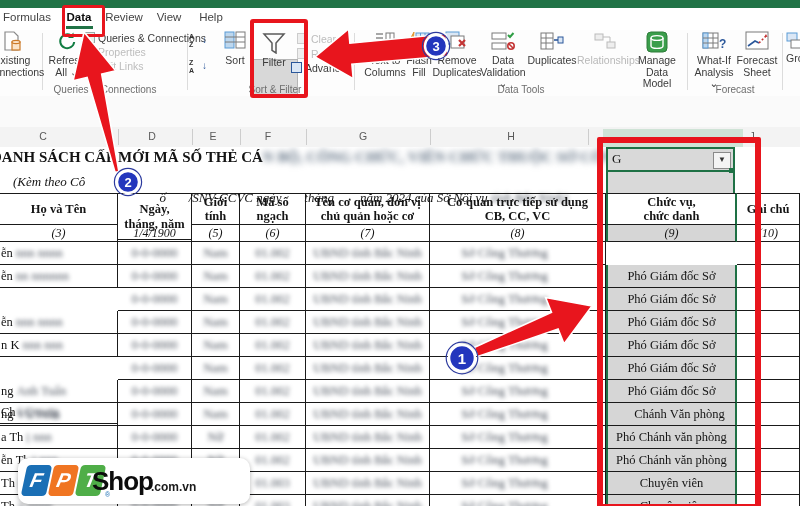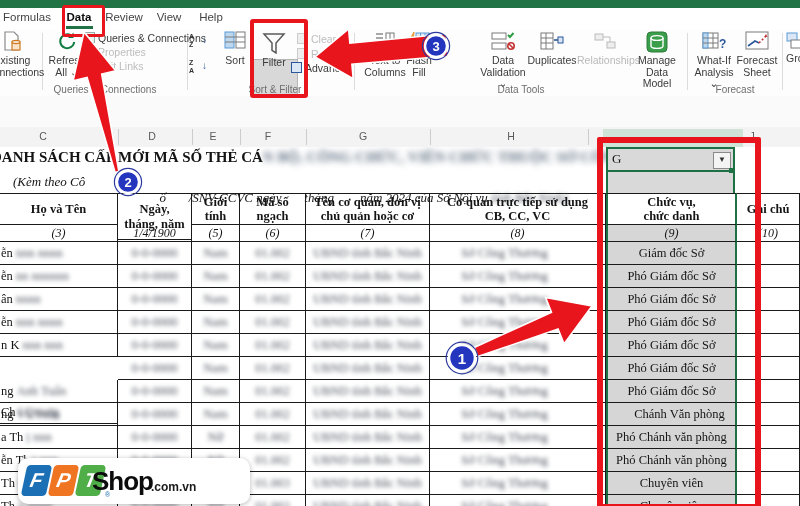--- a/index.html
+++ b/index.html
@@ -178,20 +178,31 @@
         <svg width="22" height="20" viewBox="0 0 22 20">
             <rect x="8" y="2" width="13" height="16" fill="#dbe7f5" stroke="#5b9bd5"></rect>
             <path d="M8 6h13M8 10h13M8 14h13M12.5 2v16M17 2v16" stroke="#5b9bd5" fill="none"></path>
             <path d="M6 1L1 10h3.2L2 19l7-11H5.4z" fill="#f2a33a" stroke="#d98a1e" stroke-width=".8"></path>
           </svg>
       </span>
       <span>Flash</span><br>
       <span>Fill</span>
     </div>
 
+    <div class="bb" style="left:431px;width:52px">
+      <span class="ico">
+        <svg width="24" height="20" viewBox="0 0 24 20">
+            <rect x="1" y="1" width="13" height="12" fill="#dbe7f5" stroke="#5b9bd5"></rect>
+            <rect x="6" y="5" width="13" height="12" fill="#fff" stroke="#7a7a7a"></rect>
+            <path d="M14 9l6 6M20 9l-6 6" stroke="#c43535" stroke-width="2.2" fill="none"></path>
+          </svg>
+      </span>
+      <span>Remove</span><br>
+      <span>Duplicates</span>
+    </div>
 
     <div class="bb" style="left:479px;width:48px">
       <span class="ico">
         <svg width="24" height="20" viewBox="0 0 24 20">
             <rect x="1" y="2" width="14" height="6" fill="#fff" stroke="#7a7a7a"></rect>
             <rect x="1" y="12" width="14" height="6" fill="#fff" stroke="#7a7a7a"></rect>
             <path d="M17 4l2 2 3.5-4" stroke="#2e9e44" stroke-width="2" fill="none"></path>
             <circle cx="20" cy="15" r="3.2" fill="none" stroke="#c43535" stroke-width="1.6"></circle>
             <path d="M17.8 12.8l4.4 4.4" stroke="#c43535" stroke-width="1.6"></path>
           </svg>
@@ -313,21 +324,20 @@
     <div id="cellI2" class="abs"></div>
     <div id="fillhandle" class="abs"></div>
 
     <div id="tablewrap" class="abs" style="left:0;top:46px;width:800px;height:313px">
         <div class="th" style="left: 0px; top: 0px; width: 118px; height: 32px;">
           <div>Họ và Tên</div>
         </div>
         <div class="ts" style="left: 0px; top: 32px; width: 118px; height: 17px;">(3)</div>
         <div class="td name" style="left: 0px; top: 49px; width: 118px; height: 23px;"><span>ễn</span><span class="blur" style="margin-left: 3px;">nnn nnnn</span></div>
         <div class="td name" style="left: 0px; top: 72px; width: 118px; height: 23px;"><span>ễn</span><span class="blur" style="margin-left: 3px;">nn nnnnnn</span></div>
-        <div class="td name" style="left: 0px; top: 95px; width: 118px; height: 23px;"><span>ân</span><span class="blur" style="margin-left: 3px;">nnnn</span></div>
         <div class="td name" style="left: 0px; top: 118px; width: 118px; height: 23px;"><span>ễn</span><span class="blur" style="margin-left: 3px;">nnn nnnn</span></div>
         <div class="td name" style="left: 0px; top: 141px; width: 118px; height: 23px;"><span>n K</span><span class="blur" style="margin-left: 3px;">nnn nnn</span></div>
         <div class="td name" style="left: 0px; top: 164px; width: 118px; height: 23px; margin-top: 44px;"><span>Ch</span><span class="blur" style="margin-left: 3px;">í Quang</span></div>
         <div class="td name" style="left: 0px; top: 187px; width: 118px; height: 23px;"><span>ng</span><span class="blur" style="margin-left: 3px;">Anh Tuấn</span></div>
         <div class="td name" style="left: 0px; top: 210px; width: 118px; height: 23px;"><span>ng</span><span class="blur" style="margin-left: 3px;">Vũ Tuấn</span></div>
         <div class="td name" style="left: 0px; top: 233px; width: 118px; height: 23px;"><span>a Th</span><span class="blur" style="margin-left: 3px;">ị nnn</span></div>
         <div class="td name" style="left: 0px; top: 256px; width: 118px; height: 23px;"><span>ễn Th</span><span class="blur" style="margin-left: 3px;">ị nnn</span></div>
         <div class="td name" style="left: 0px; top: 279px; width: 118px; height: 23px;"><span>Th</span><span class="blur" style="margin-left: 3px;">ị nnnn</span></div>
         <div class="td name" style="left: 0px; top: 302px; width: 118px; height: 23px;"><span>Th</span><span class="blur" style="margin-left: 3px;">u nnnn</span></div>
         <div class="th" style="left: 118px; top: 0px; width: 74px; height: 47px;">
@@ -413,21 +423,20 @@
         <div class="td" style="left: 430px; top: 210px; width: 176px; height: 23px; padding-right: 26px;"><span class="blur">Sở Công Thương</span></div>
         <div class="td" style="left: 430px; top: 233px; width: 176px; height: 23px; padding-right: 26px;"><span class="blur">Sở Công Thương</span></div>
         <div class="td" style="left: 430px; top: 256px; width: 176px; height: 23px; padding-right: 26px;"><span class="blur">Sở Công Thương</span></div>
         <div class="td" style="left: 430px; top: 279px; width: 176px; height: 23px; padding-right: 26px;"><span class="blur">Sở Công Thương</span></div>
         <div class="td" style="left: 430px; top: 302px; width: 176px; height: 23px; padding-right: 26px;"><span class="blur">Sở Công Thương</span></div>
         <div class="th selw" style="left: 606px; top: 0px; width: 131px; height: 32px; border-left: 2px solid rgb(30, 113, 69); border-right: 2px solid rgb(30, 113, 69);">
           <div>Chức vụ,</div>
           <div>chức danh</div>
         </div>
         <div class="ts sel" style="left: 606px; top: 32px; width: 131px; height: 17px;">(9)</div>
-        <div class="td sel" style="left: 606px; top: 49px; width: 131px; height: 23px;">Giám đốc Sở</div>
         <div class="td sel" style="left: 606px; top: 72px; width: 131px; height: 23px;">Phó Giám đốc Sở</div>
         <div class="td sel" style="left: 606px; top: 95px; width: 131px; height: 23px;">Phó Giám đốc Sở</div>
         <div class="td sel" style="left: 606px; top: 118px; width: 131px; height: 23px;">Phó Giám đốc Sở</div>
         <div class="td sel" style="left: 606px; top: 141px; width: 131px; height: 23px;">Phó Giám đốc Sở</div>
         <div class="td sel" style="left: 606px; top: 164px; width: 131px; height: 23px;">Phó Giám đốc Sở</div>
         <div class="td sel" style="left: 606px; top: 187px; width: 131px; height: 23px;">Phó Giám đốc Sở</div>
         <div class="td sel" style="left: 606px; top: 210px; width: 131px; height: 23px; padding-left: 16px;">Chánh Văn phòng</div>
         <div class="td sel" style="left: 606px; top: 233px; width: 131px; height: 23px;">Phó Chánh văn phòng</div>
         <div class="td sel" style="left: 606px; top: 256px; width: 131px; height: 23px;">Phó Chánh văn phòng</div>
         <div class="td sel" style="left: 606px; top: 279px; width: 131px; height: 23px;">Chuyên viên</div>

